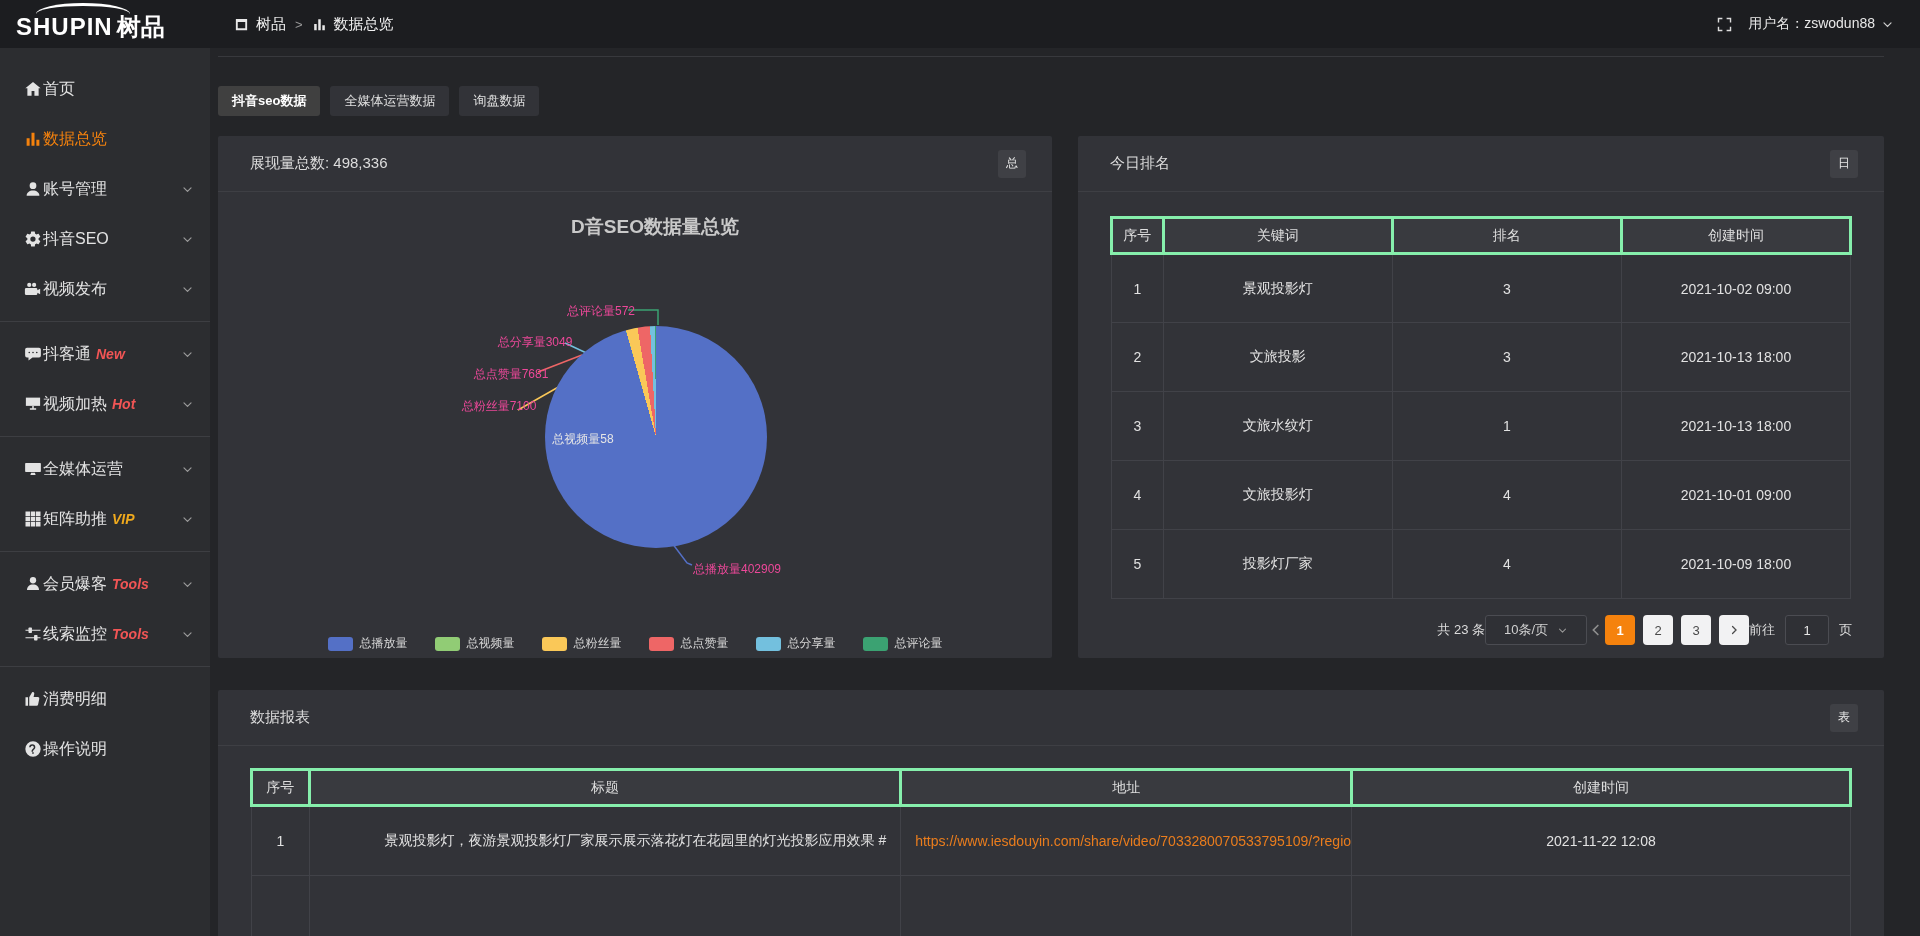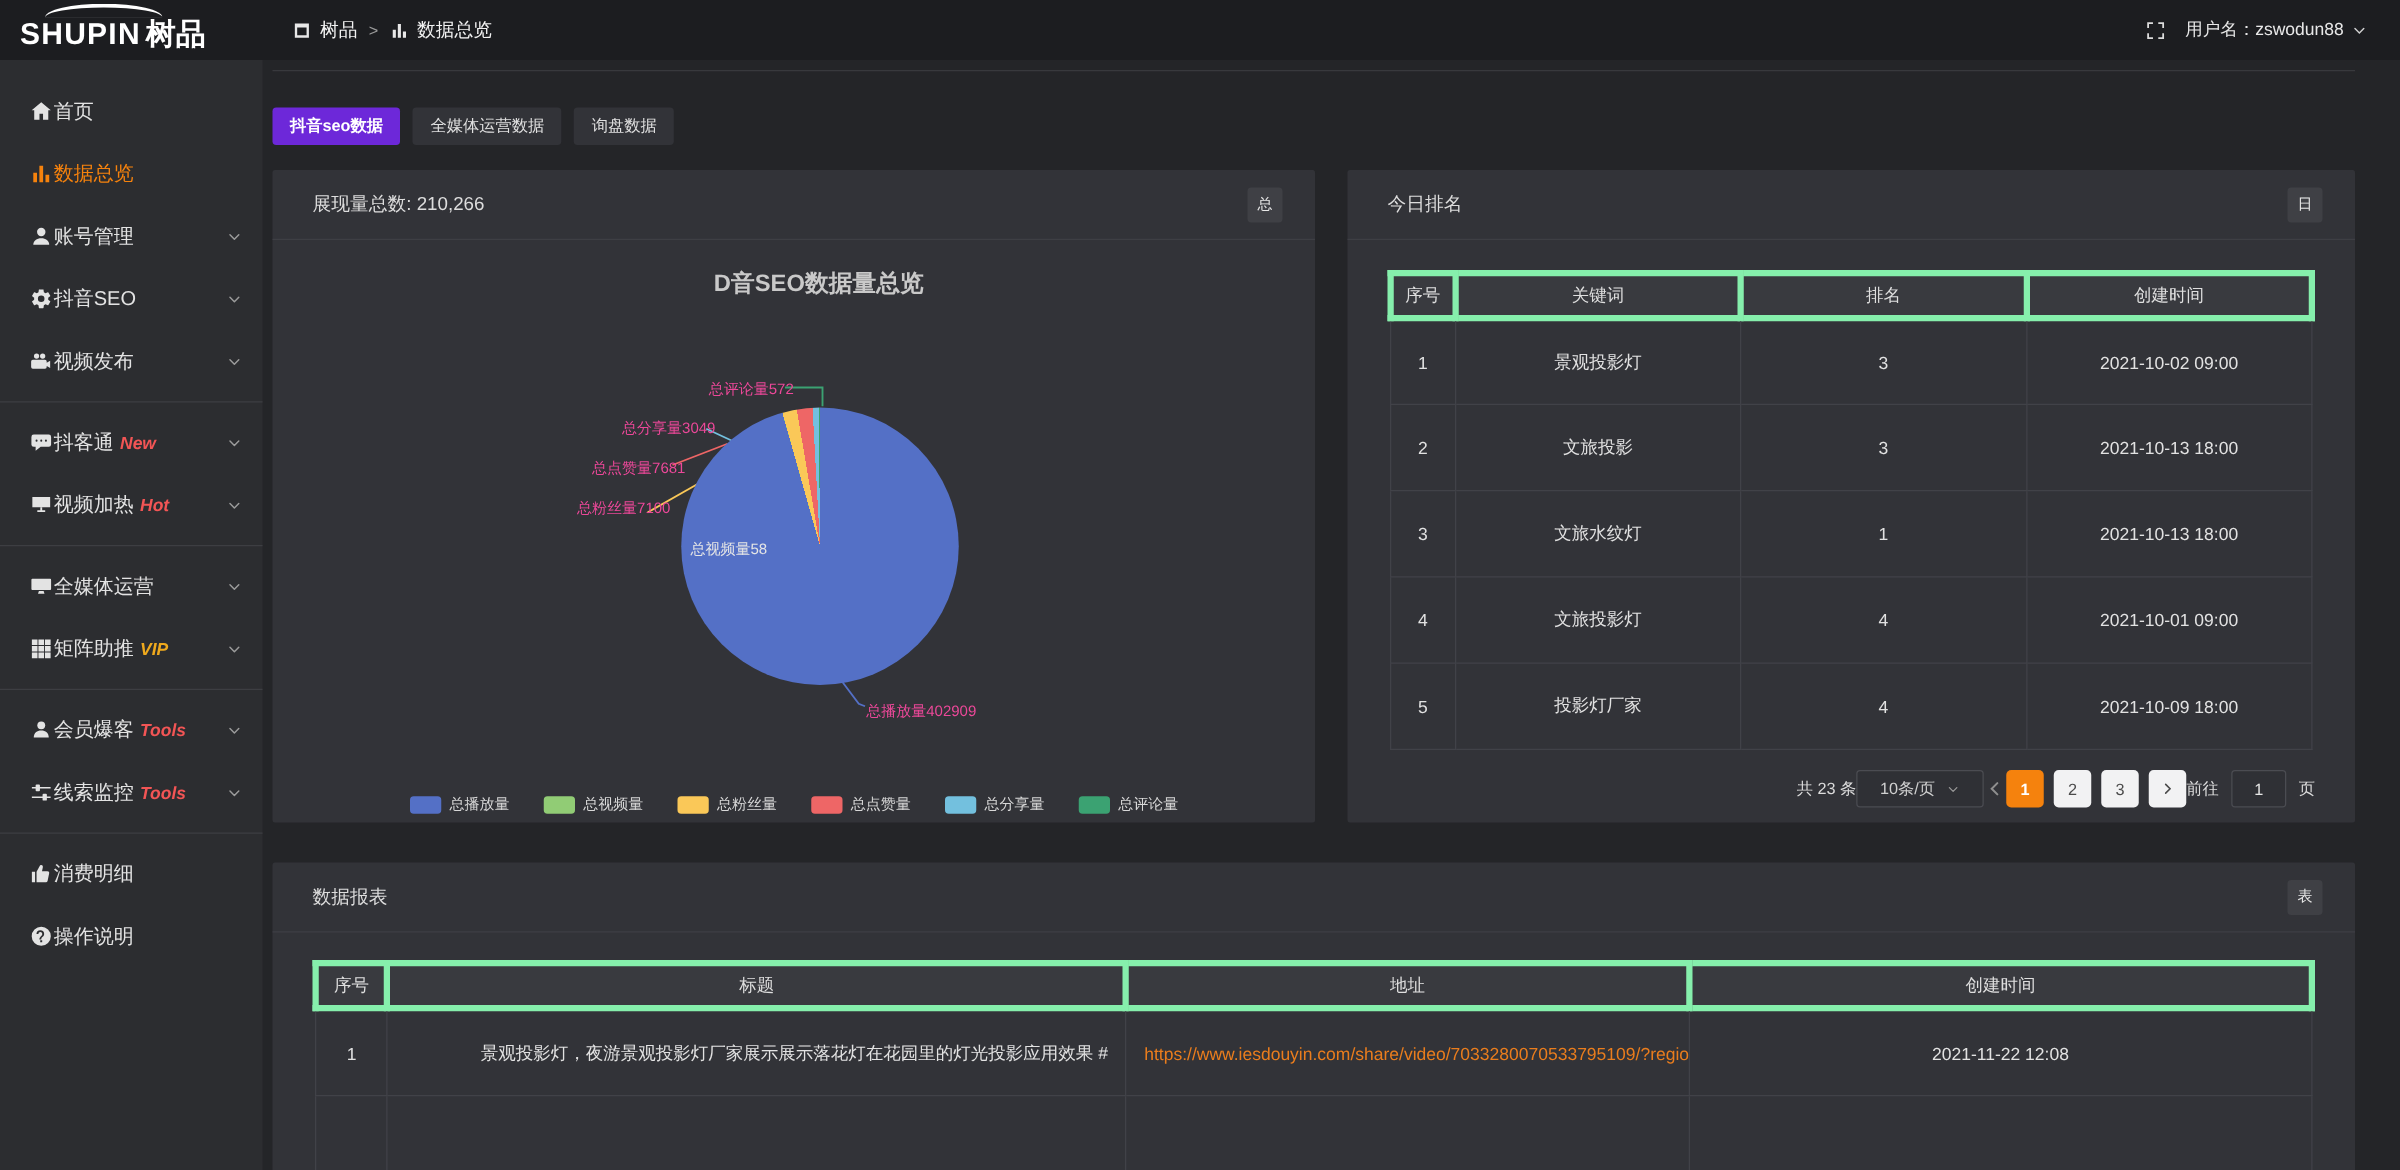--- a/index.html
+++ b/index.html
@@ -38,21 +38,21 @@
   .s-chevron { margin-left:auto; width:13px; height:13px; color:#9b9b9b; }
   .side-divider { height:1px; background:#3d3e42; margin:7px 0; }
 
   .content { flex:1; padding:0 36px 0 8px; overflow:hidden; }
   .topline { height:9px; border-bottom:1px solid #38393d; }
 
   
   .tabs { margin-top:29px; display:flex; gap:10px; }
   .tab { height:30px; padding:0 14px; display:flex; align-items:center; background:#323338;
          color:#e0e0e0; font-size:13px; border-radius:3px; cursor:pointer; }
-  .tab.active { background:#6d28d9; color:#fff; font-weight:bold; }
+  .tab.active { background:#404040; color:#fff; font-weight:bold; }
 
   
   .panels-row { margin-top:20px; display:flex; gap:26px; }
   .panel { background:#323338; border-radius:2px; }
   .overview-panel { width:834px; height:522px; flex-shrink:0; position:relative; }
   .ranking-panel { flex:1; height:522px; display:flex; flex-direction:column; }
   .report-panel { margin-top:32px; height:560px; }
   .panel-header { height:56px; display:flex; align-items:center; justify-content:space-between;
                   padding:0 26px 0 32px; border-bottom:1px solid #3e3f44; font-size:15px; color:#ddd; }
   .corner-btn { width:28px; height:28px; background:#3f4045; border:none; color:#e8e8e8;
@@ -69,21 +69,21 @@
   .pie-label.inside { color:#e5e5e5; }
   .pie-label.left-align { transform:translate(0,-50%); text-align:right; }
   .legend { position:absolute; left:0; right:0; top:443px; display:flex; justify-content:center; gap:27px; }
   .legend-item { display:flex; align-items:center; gap:7px; font-size:12px; color:#d8d8d8; cursor:pointer; }
   .legend-swatch { width:25px; height:14px; border-radius:3px; }
 
   
   table.data-table { width:calc(100% - 64px); margin:24px 32px 0; border-collapse:collapse;
                      table-layout:fixed; font-size:14px; color:#e2e2e2; text-align:center; }
   table.data-table th { height:36px; background:#393a3f; font-weight:normal; color:#dfdfdf;
-                        border:5px solid #86efac; }
+                        border:3px solid #86efac; }
   table.data-table td { height:69px; border:1px solid #414248; }
   .report-panel table.data-table { margin-top:22px; }
   .report-panel table.data-table td { height:70px; }
   td.cell-left { text-align:right; padding:0 14px; white-space:nowrap; overflow:hidden; }
   td.cell-link { text-align:left; padding:0 14px; color:#ea7d1d; white-space:nowrap; overflow:hidden; cursor:pointer; }
 
   
   .pagination { margin:16px 32px 0; display:flex; align-items:center; justify-content:flex-end;
                 font-size:13px; color:#dcdcdc; }
   .page-size { width:102px; height:30px; border:1px solid #4b4c52; border-radius:3px; background:#2f3035;
@@ -326,21 +326,21 @@
     <div class="tabs" id="tabs">
         <div class="tab active">抖音seo数据</div>
         <div class="tab">全媒体运营数据</div>
         <div class="tab">询盘数据</div>
       </div>
 
     <div class="panels-row">
 
       <section class="panel overview-panel">
         <div class="panel-header">
-          <span>展现量总数: 210,266</span>
+          <span>展现量总数: 498,336</span>
           <button class="corner-btn">总</button>
         </div>
         <div class="chart-area" id="chart-area">
           <div class="chart-title">D音SEO数据量总览</div>
           <svg class="leader-svg" id="leader-svg" viewBox="0 0 834 465" preserveAspectRatio="none">
               <polyline points="410,118 440,118 440,133" fill="none" stroke="#3ba272" stroke-width="1.5"></polyline>
               <polyline points="347,151 392,172" fill="none" stroke="#73c0de" stroke-width="1.5"></polyline>
               <polyline points="320,180 364,163" fill="none" stroke="#ee6666" stroke-width="1.5"></polyline>
               <polyline points="300,218 344,193" fill="none" stroke="#fac858" stroke-width="1.5"></polyline>
               <polyline points="454,351 469,371 474,373" fill="none" stroke="#5470c6" stroke-width="1.5"></polyline>

